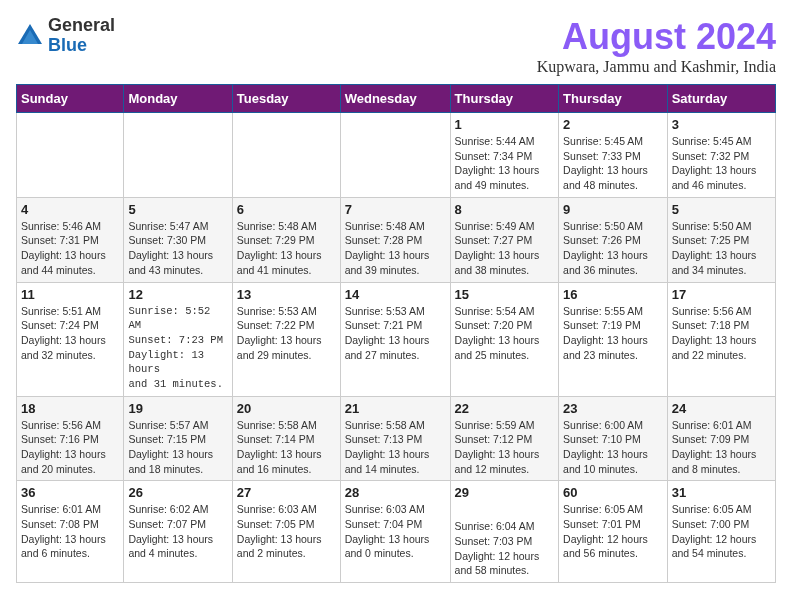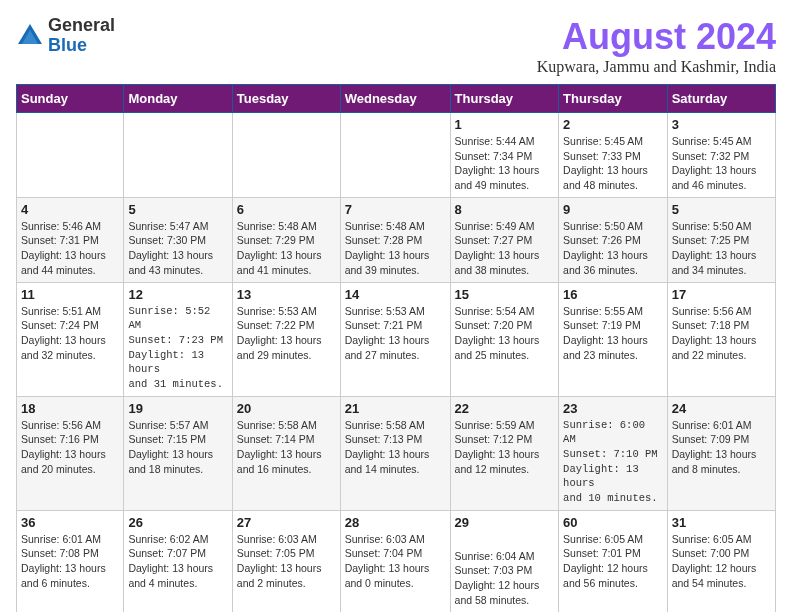--- a/index.html
+++ b/index.html
@@ -287,21 +287,21 @@
         </td>
         <td>
           <span class="day-num">22</span>
           <div class="day-info" style="white-space: pre-line;">Sunrise: 5:59 AM
 Sunset: 7:12 PM
 Daylight: 13 hours
 and 12 minutes.</div>
         </td>
         <td>
           <span class="day-num">23</span>
-          <div class="day-info" style="white-space: pre-line; font-family: Liberation Mono, monospace;">Sunrise: 6:00 AM
+          <div class="day-info" style="white-space: pre-line;">Sunrise: 6:00 AM
 Sunset: 7:10 PM
 Daylight: 13 hours
 and 10 minutes.</div>
         </td>
         <td>
           <span class="day-num">24</span>
           <div class="day-info" style="white-space: pre-line;">Sunrise: 6:01 AM
 Sunset: 7:09 PM
 Daylight: 13 hours
 and 8 minutes.</div>

